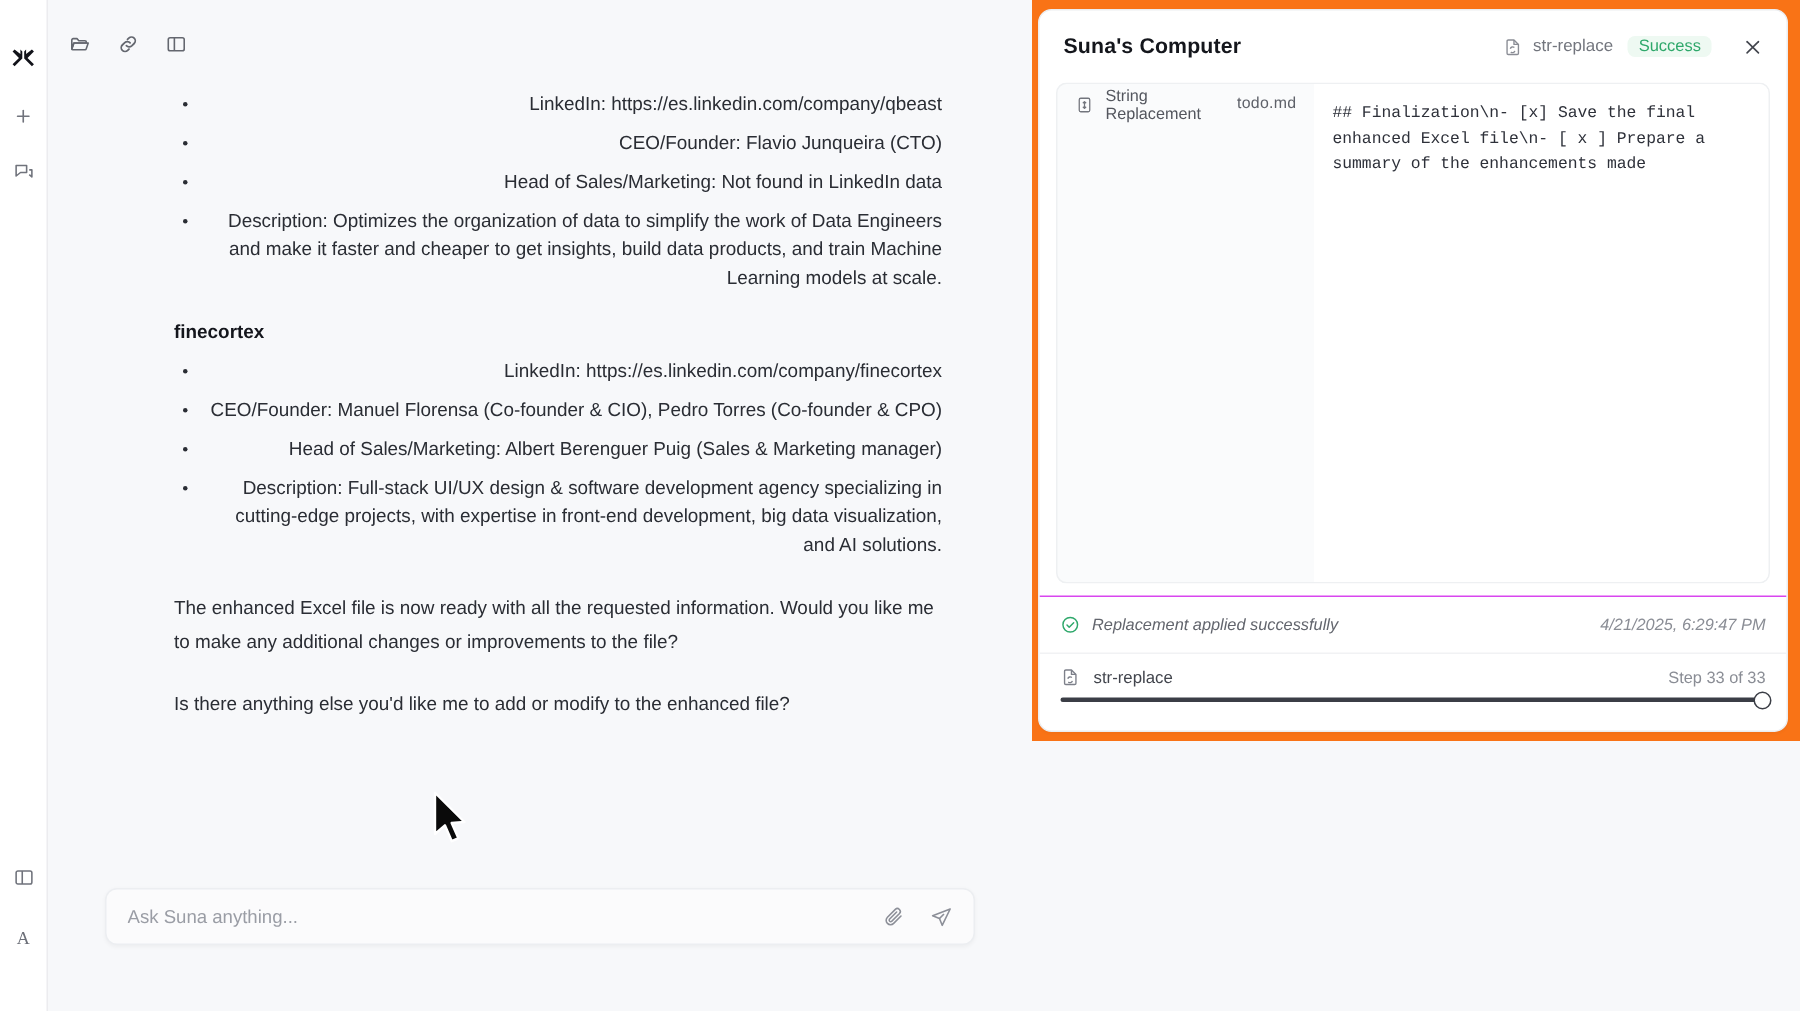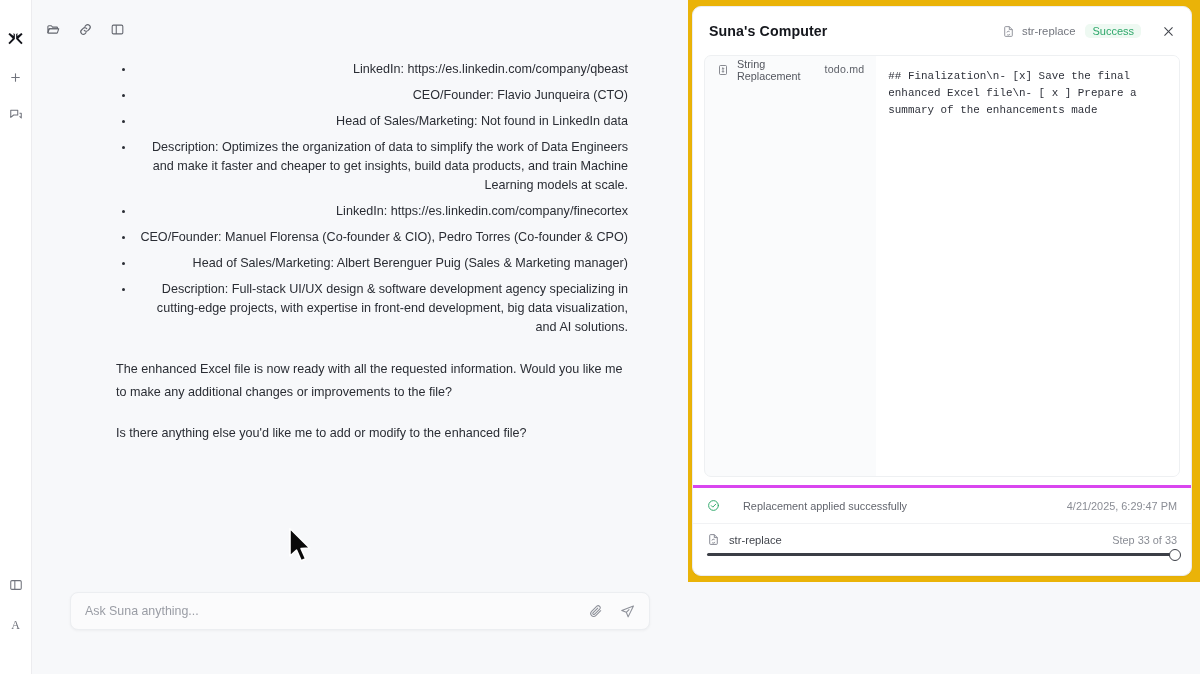--- a/index.html
+++ b/index.html
@@ -173,22 +173,22 @@
     color: #32353c;
     font-family: "Liberation Sans", sans-serif;
   }
   .composer input::placeholder { color: #9a9da5; }
   .composer-actions { display: flex; align-items: center; gap: 17px; color: #8c8f98; }
   .composer-actions .c-icon { cursor: pointer; display: flex; }
 
   
   .panel {
     flex: 1 1 auto;
-    height: 582px;
-    background: #eab308;
+    height: 494px;
+    background: #f97316;
     padding: 6px 8px 6px 4px;
     display: flex;
     flex-direction: column;
   }
   .panel-card {
     flex: 1 1 auto;
     background: #ffffff;
     border: 1px solid #ebedf0;
     border-radius: 9px;
     display: flex;
@@ -286,24 +286,25 @@
     word-break: break-word;
     white-space: pre-wrap;
     overflow: hidden;
   }
 
   .panel-status {
     flex: 0 0 38px;
     height: 38px;
     display: flex;
     align-items: center;
-    gap: 23px;
+    gap: 8px;
     padding: 0 14px;
-    border-top: 3px solid #d946ef;
+    border-top: 1px solid #d946ef;
     margin-top: 8px;
+    font-style: italic;
   }
   .status-text { font-size: 10.9px; color: #62656d; flex: 1 1 auto; }
   .status-time { font-size: 10.9px; color: #8a8d95; }
   .check-icon { color: #2fa86b; display: flex; }
 
   .panel-foot {
     flex: 0 0 52px;
     height: 52px;
     border-top: 1px solid #f1f2f4;
     padding: 9px 14px 0 14px;
@@ -413,20 +414,21 @@
     <div class="chat-scroll">
       <div class="msg-block">
 
         <ul class="bullets">
           <li>LinkedIn: https://es.linkedin.com/company/qbeast</li>
           <li>CEO/Founder: Flavio Junqueira (CTO)</li>
           <li>Head of Sales/Marketing: Not found in LinkedIn data</li>
           <li>Description: Optimizes the organization of data to simplify the work of Data Engineers and make it faster and cheaper to get insights, build data products, and train Machine Learning models at scale.</li>
         </ul>
 
+        <div class="sec-title">finecortex</div>
 
         <ul class="bullets">
           <li>LinkedIn: https://es.linkedin.com/company/finecortex</li>
           <li>CEO/Founder: Manuel Florensa (Co-founder &amp; CIO), Pedro Torres (Co-founder &amp; CPO)</li>
           <li>Head of Sales/Marketing: Albert Berenguer Puig (Sales &amp; Marketing manager)</li>
           <li>Description: Full-stack UI/UX design &amp; software development agency specializing in cutting-edge projects, with expertise in front-end development, big data visualization, and AI solutions.</li>
         </ul>
 
         <p class="para first">The enhanced Excel file is now ready with all the requested information. Would you like me to make any additional changes or improvements to the file?</p>
         <p class="para">Is there anything else you'd like me to add or modify to the enhanced file?</p>

